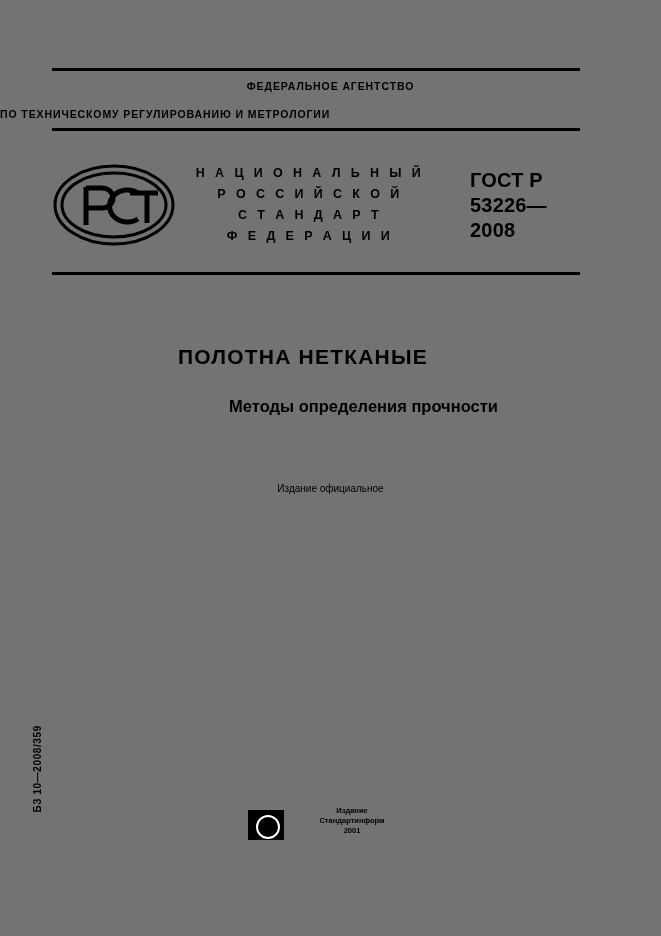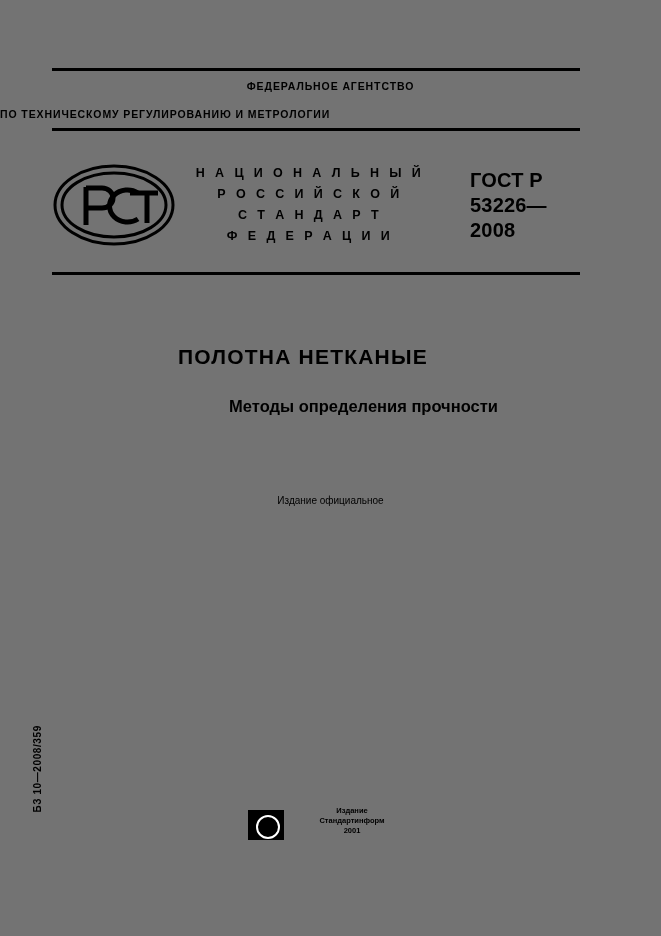--- a/index.html
+++ b/index.html
@@ -111,21 +111,20 @@
     font-weight: bold;
     margin-left: 33px;
   }
   .official {
     position: absolute;
     left: 0;
     top: 483px;
     width: 661px;
     text-align: center;
     font-size: 10px;
-    margin-top: 12px;
   }
 
   
   .side-code {
     position: absolute;
     left: -43px;
     top: 727px;
     width: 160px;
     text-align: left;
     font-size: 10px;

